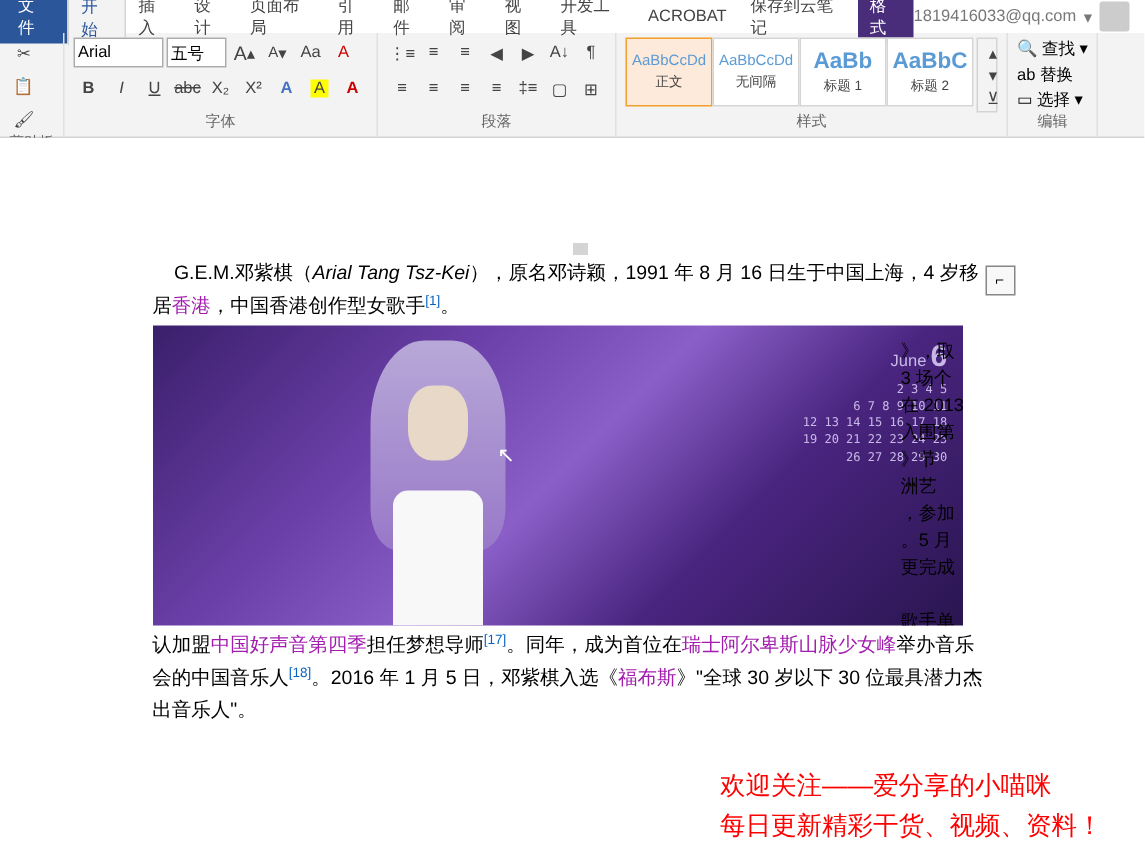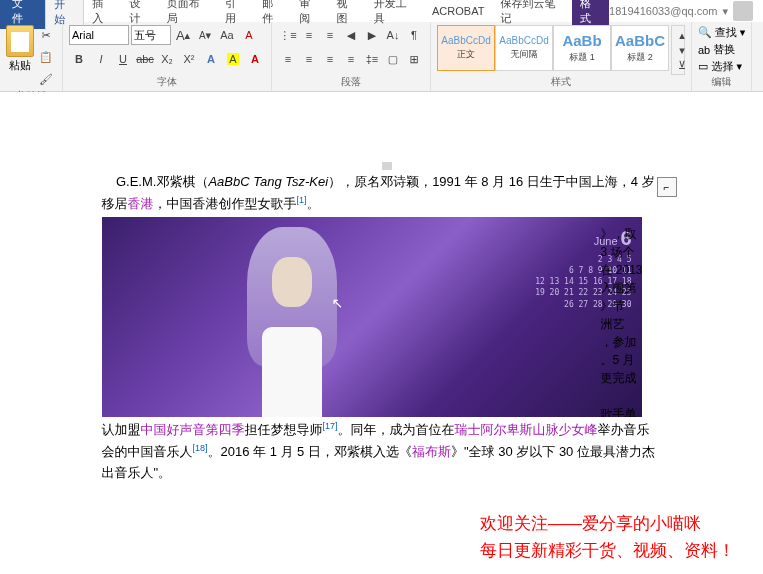--- a/index.html
+++ b/index.html
@@ -80,24 +80,20 @@
   <div class="user-info">
     <span>1819416033@qq.com</span>
     <span>▾</span>
     <div class="user-avatar"></div>
   </div>
 </div>
 
 <div class="ribbon">
   <div class="ribbon-group">
     <div class="ribbon-group-content">
-      <div class="clipboard-col">
-        <div class="clipboard-icon"></div>
-        <div style="font-size:11px">粘贴</div>
-      </div>
       <div style="display:flex;flex-direction:column;gap:2px">
         <button class="btn-small">✂</button>
         <button class="btn-small">📋</button>
         <button class="btn-small">🖌</button>
       </div>
     </div>
     <div class="ribbon-group-label">剪贴板</div>
   </div>
 
   <div class="ribbon-group">
@@ -200,21 +196,21 @@
     <div class="ribbon-group-label">编辑</div>
   </div>
   <div class="collapse-btn">⌃</div>
 </div>
 
 <div class="document-area">
   <div class="page">
     <div class="ruler-tab"></div>
     <div class="formula-btn">⌐</div>
     <div class="doc-text">
-      <p>&nbsp;&nbsp;&nbsp;&nbsp;<span>G.E.M.邓紫棋（</span><span class="doc-italic">AaBbC Tang Tsz-Kei</span><span>），原名邓诗颖，1991 年 8 月 16 日生于中国上海，4 岁移居</span><span class="doc-link">香港</span><span>，中国香港创作型女歌手</span><span class="doc-ref">[1]</span><span>。</span></p>
+      <p>&nbsp;&nbsp;&nbsp;&nbsp;<span>G.E.M.邓紫棋（</span><span class="doc-italic">Arial Tang Tsz-Kei</span><span>），原名邓诗颖，1991 年 8 月 16 日生于中国上海，4 岁移居</span><span class="doc-link">香港</span><span>，中国香港创作型女歌手</span><span class="doc-ref">[1]</span><span>。</span></p>
 
       <div class="doc-image">
         <div class="image-person">
           <div class="person-hair"></div>
           <div class="person-face"></div>
           <div class="person-body"></div>
         </div>
         <div class="cursor-icon">↖</div>
         <div class="image-calendar">
           <div><span class="cal-month">June</span> <span class="cal-day">6</span></div>

